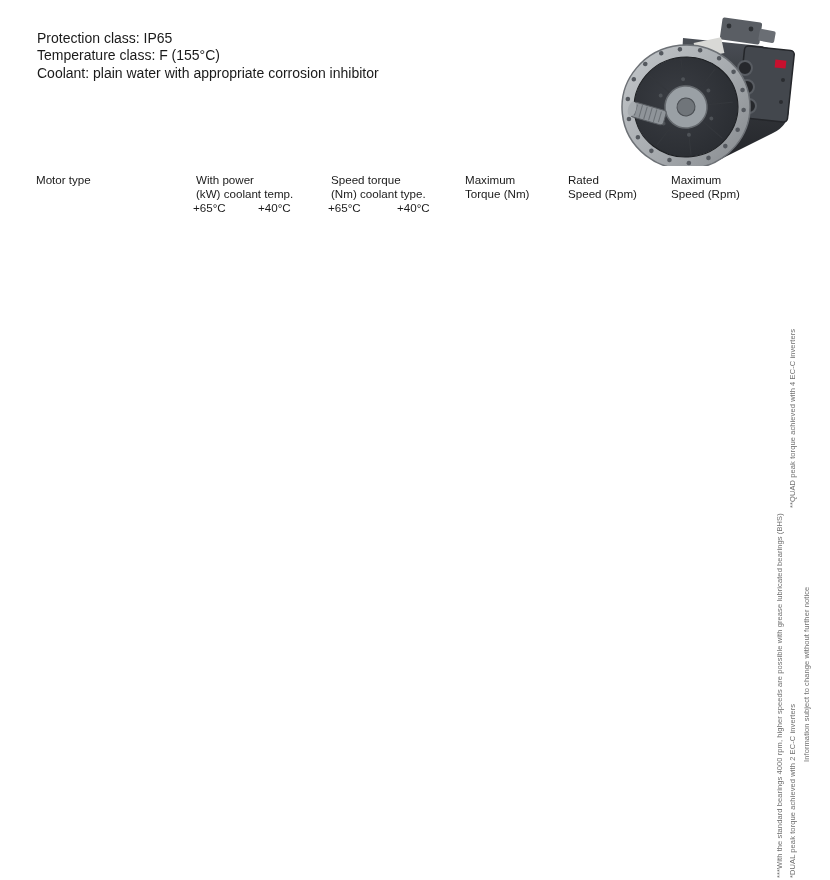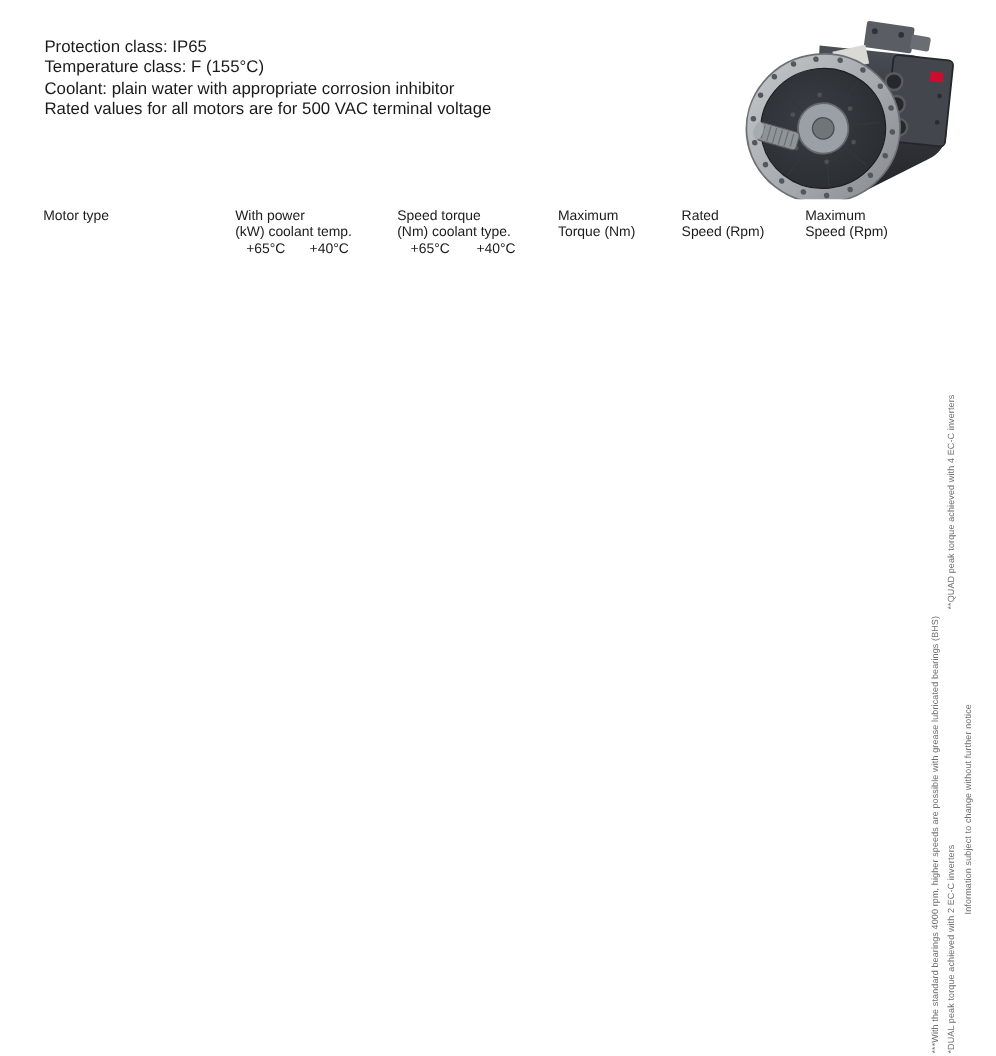--- a/index.html
+++ b/index.html
@@ -14,36 +14,35 @@
   .photo{position:absolute;left:593px;top:8px;width:240px;height:158px;}
   
   .tblwrap{position:absolute;left:33px;top:172px;}
   table{border-collapse:collapse;table-layout:fixed;width:747px;}
   td{padding:0;white-space:nowrap;font-size:11.4px;overflow:visible;}
   thead td{font-size:11.6px;line-height:14px;vertical-align:bottom;}
   thead tr.h1 td{height:15px;}
   thead tr.h2 td{height:14px;}
   thead tr.h3 td{height:13px;}
   .hl{ text-align:left;padding-left:3px;}
-  .hr65{text-align:center;padding-right:8px;}
+  .hr65{text-align:left;padding-right:8px;}
   .hr40{text-align:left;padding-right:15px;}
   
   .vnote{
     position:absolute;transform:rotate(-90deg);transform-origin:0 0;
     font-size:7.5px;color:#6f6f6f;white-space:nowrap;letter-spacing:0.1px;
   }
 </style>
 </head>
 <body>
 
 <div class="info">
   <div>Protection class: IP65</div>
   <div>Temperature class: F (155°C)</div>
   <div>Coolant: plain water with appropriate corrosion inhibitor</div>
-  <div>Rated values for all motors are for 500 VAC terminal voltage</div>
 </div>
 
 <svg class="photo" viewBox="0 0 240 158" aria-hidden="true">
   <defs>
     <linearGradient id="bodyGrad" x1="0" y1="0" x2="0" y2="1">
       <stop offset="0" stop-color="#4b4f56"></stop>
       <stop offset="0.45" stop-color="#34373c"></stop>
       <stop offset="1" stop-color="#24262a"></stop>
     </linearGradient>
     <radialGradient id="faceGrad" cx="0.42" cy="0.42" r="0.75">

